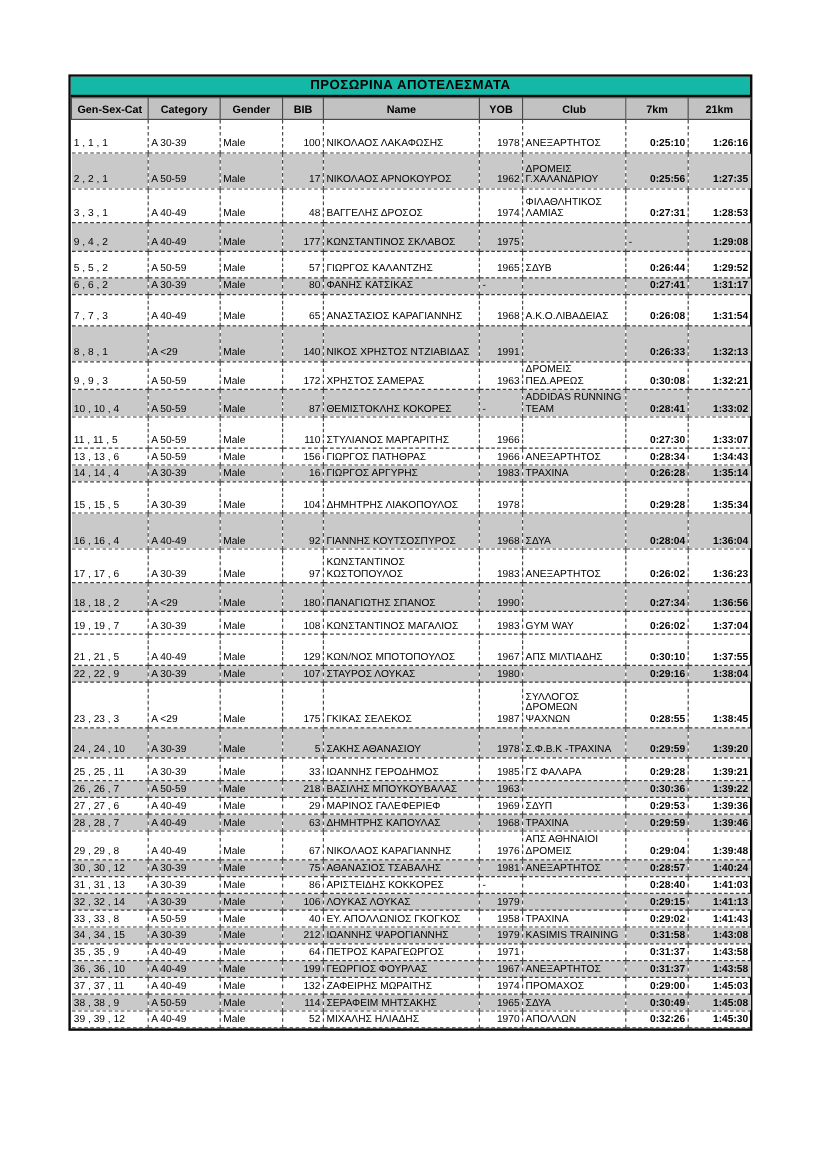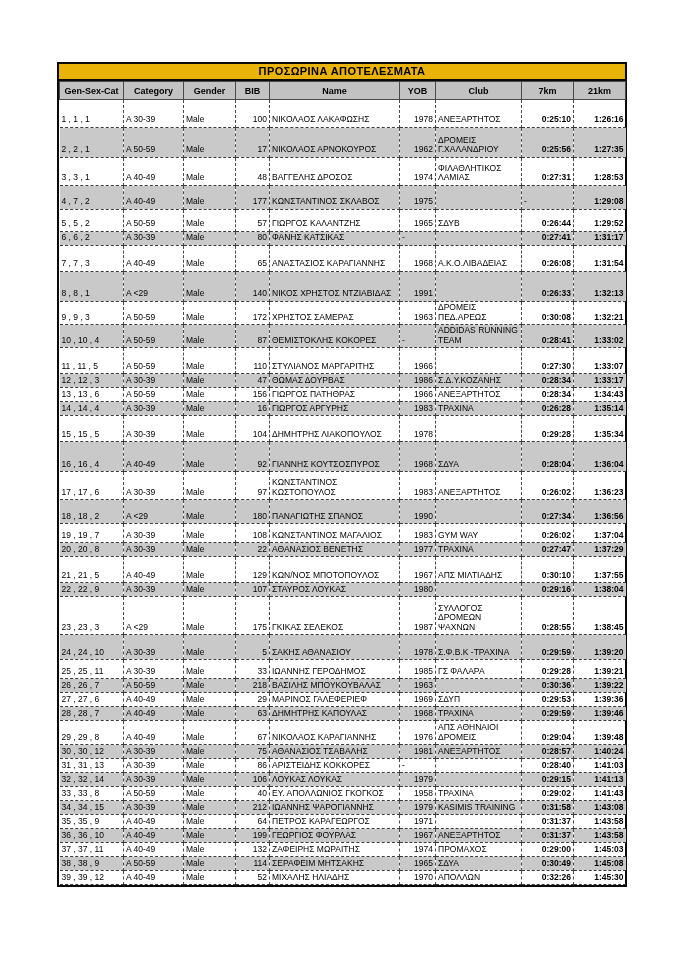--- a/index.html
+++ b/index.html
@@ -11,21 +11,21 @@
   }
   .sheet {
     position:absolute; left:57px; top:62px; width:566px;
     border:2px solid #0a0a0a;
     background:#fff;
   }
   .title-bar {
     height:15px; line-height:15px;
     border-bottom:2px solid #0a0a0a;
     text-align:center; font-weight:bold; font-size:11px;
-    letter-spacing:0.4px; color:#000; background:#eab308;
+    letter-spacing:0.4px; color:#000; background:#14b8a6;
   }
   table.results {
     border-collapse:collapse; table-layout:fixed;
     width:100%;
   }
   table.results th {
     background:#c2c2c2;
     border:1px solid #4a4a4a;
     font-size:9px; font-weight:bold; color:#000;
     padding:3px 3px; text-align:center;
@@ -105,21 +105,21 @@
           <td class="al">A 40-49</td>
           <td class="al">Male</td>
           <td class="ar">48</td>
           <td class="al">ΒΑΓΓΕΛΗΣ ΔΡΟΣΟΣ</td>
           <td class="ar">1974</td>
           <td class="al">ΦΙΛΑΘΛΗΤΙΚΟΣ ΛΑΜΙΑΣ</td>
           <td class="ar time">0:27:31</td>
           <td class="ar time">1:28:53</td>
         </tr>
         <tr class="shade" style="height: 24px;">
-          <td class="al">4 , 7 , 2</td>
+          <td class="al">9 , 4 , 2</td>
           <td class="al">A 40-49</td>
           <td class="al">Male</td>
           <td class="ar">177</td>
           <td class="al">ΚΩΝΣΤΑΝΤΙΝΟΣ ΣΚΛΑΒΟΣ</td>
           <td class="ar">1975</td>
           <td class="al"></td>
           <td class="dash-left">-</td>
           <td class="ar time">1:29:08</td>
         </tr>
         <tr style="height: 22px;">
@@ -192,31 +192,20 @@
           <td class="al">11 , 11 , 5</td>
           <td class="al">A 50-59</td>
           <td class="al">Male</td>
           <td class="ar">110</td>
           <td class="al">ΣΤΥΛΙΑΝΟΣ ΜΑΡΓΑΡΙΤΗΣ</td>
           <td class="ar">1966</td>
           <td class="al"></td>
           <td class="ar time">0:27:30</td>
           <td class="ar time">1:33:07</td>
         </tr>
-        <tr class="shade" style="height: 14px;">
-          <td class="al">12 , 12 , 3</td>
-          <td class="al">A 30-39</td>
-          <td class="al">Male</td>
-          <td class="ar">47</td>
-          <td class="al">ΘΩΜΑΣ ΔΟΥΡΒΑΣ</td>
-          <td class="ar">1986</td>
-          <td class="al">Σ.Δ.Υ.ΚΟΖΑΝΗΣ</td>
-          <td class="ar time">0:28:34</td>
-          <td class="ar time">1:33:17</td>
-        </tr>
         <tr style="height: 14px;">
           <td class="al">13 , 13 , 6</td>
           <td class="al">A 50-59</td>
           <td class="al">Male</td>
           <td class="ar">156</td>
           <td class="al">ΓΙΩΡΓΟΣ ΠΑΤΗΘΡΑΣ</td>
           <td class="ar">1966</td>
           <td class="al">ΑΝΕΞΑΡΤΗΤΟΣ</td>
           <td class="ar time">0:28:34</td>
           <td class="ar time">1:34:43</td>
@@ -280,31 +269,20 @@
           <td class="al">19 , 19 , 7</td>
           <td class="al">A 30-39</td>
           <td class="al">Male</td>
           <td class="ar">108</td>
           <td class="al">ΚΩΝΣΤΑΝΤΙΝΟΣ ΜΑΓΑΛΙΟΣ</td>
           <td class="ar">1983</td>
           <td class="al">GYM WAY</td>
           <td class="ar time">0:26:02</td>
           <td class="ar time">1:37:04</td>
         </tr>
-        <tr class="shade" style="height: 14px;">
-          <td class="al">20 , 20 , 8</td>
-          <td class="al">A 30-39</td>
-          <td class="al">Male</td>
-          <td class="ar">22</td>
-          <td class="al">ΑΘΑΝΑΣΙΟΣ ΒΕΝΕΤΗΣ</td>
-          <td class="ar">1977</td>
-          <td class="al">ΤΡΑΧΙΝΑ</td>
-          <td class="ar time">0:27:47</td>
-          <td class="ar time">1:37:29</td>
-        </tr>
         <tr style="height: 26px; border-radius: 10px;">
           <td class="al">21 , 21 , 5</td>
           <td class="al">A 40-49</td>
           <td class="al">Male</td>
           <td class="ar">129</td>
           <td class="al">ΚΩΝ/ΝΟΣ ΜΠΟΤΟΠΟΥΛΟΣ</td>
           <td class="ar">1967</td>
           <td class="al">ΑΠΣ ΜΙΛΤΙΑΔΗΣ</td>
           <td class="ar time">0:30:10</td>
           <td class="ar time">1:37:55</td>

